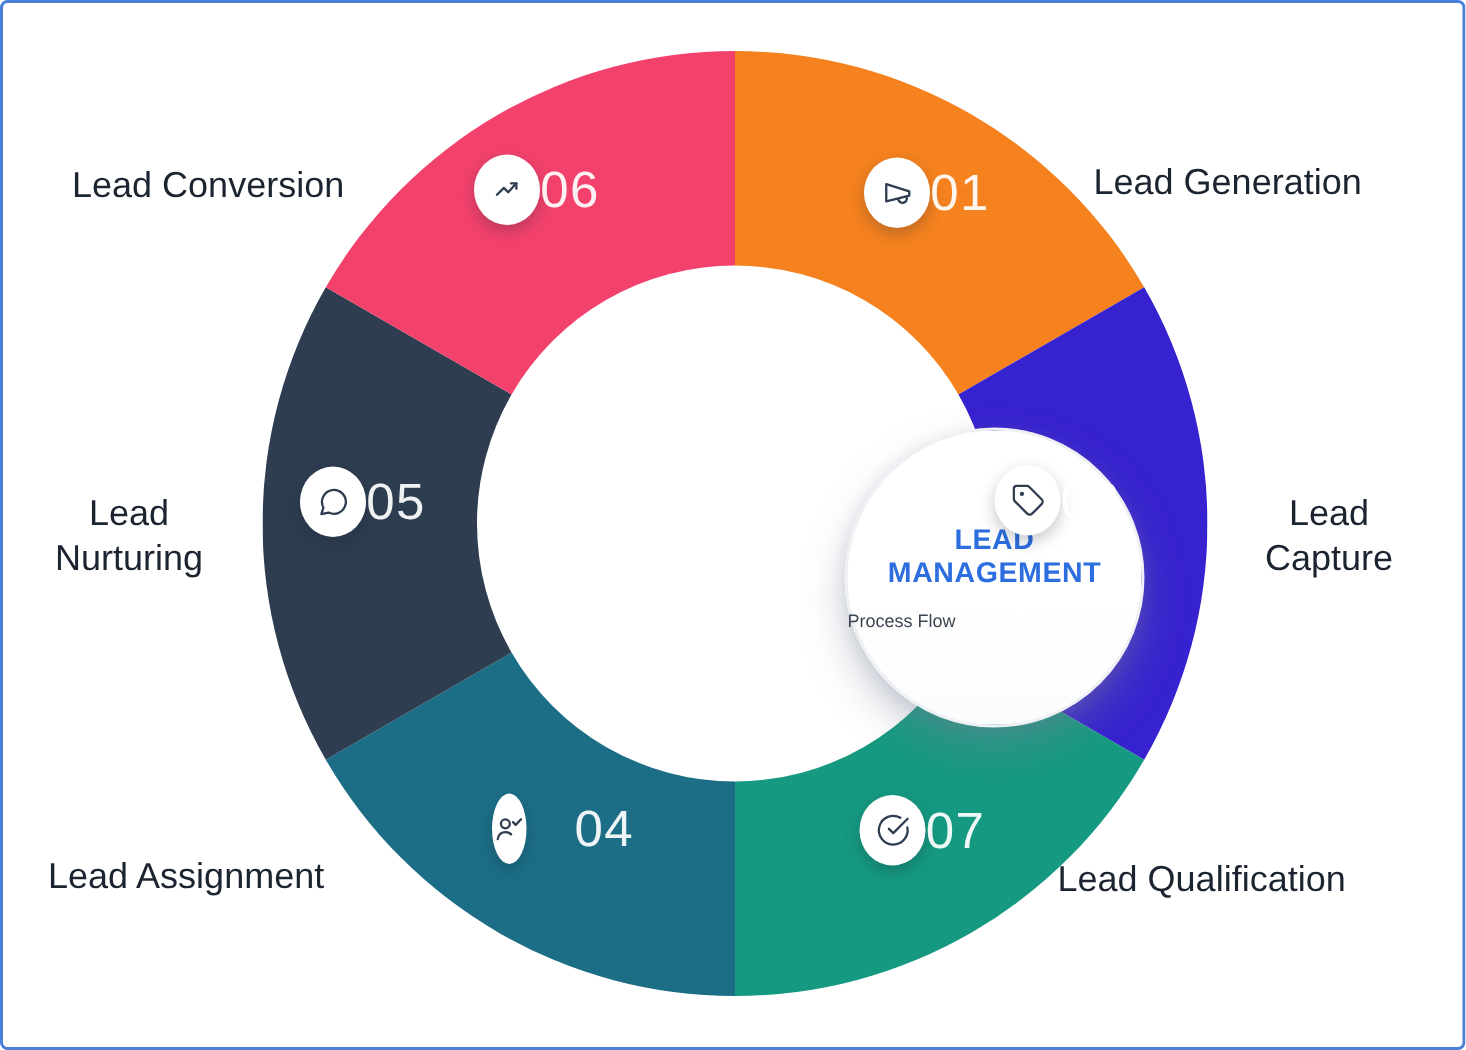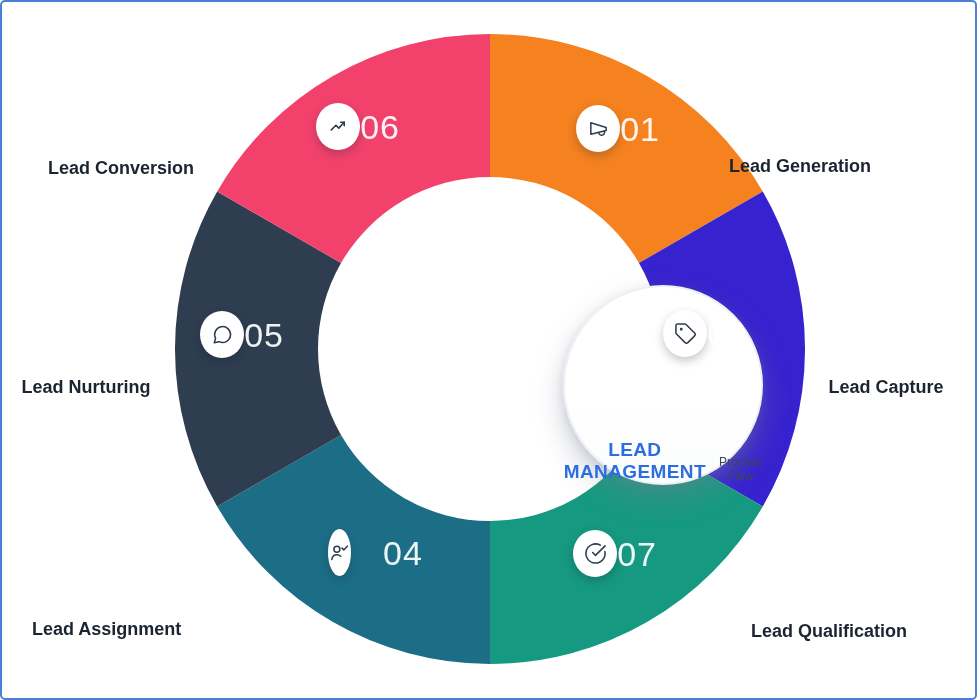--- a/index.html
+++ b/index.html
@@ -7,37 +7,37 @@
     position:relative;width:977px;height:700px;box-sizing:border-box;
     background:#ffffff;border:2px solid var(--border,#4B80D8);border-radius:5px;overflow:hidden;
   }
   .ring-wrap{position:absolute;left:173px;top:32px;width:630px;height:630px;}
   svg.donut{position:absolute;left:0;top:0;width:630px;height:630px;display:block;}
   .center-card{
     position:absolute;left:388px;top:251px;width:200px;height:200px;border-radius:50%;
     background:linear-gradient(180deg,#ffffff 60%,#fbfcfd);
     border:2px solid #eef0f3;
     box-shadow:0 14px 28px rgba(120,130,150,.38),0 3px 10px rgba(120,130,150,.20);
-    display:flex;flex-direction:row;align-items:flex-end;justify-content:center;gap:13px;
+    display:flex;flex-direction:column;align-items:flex-start;justify-content:center;gap:13px;
     text-align:center;box-sizing:border-box;
   }
   .center-title{color:var(--centerTitle,#2D6EDF);font-size:19px;font-weight:700;letter-spacing:.4px;}
   .center-sub{color:var(--centerSub,#3C4652);font-size:12px;font-weight:400;}
   .seg-group{position:absolute;width:84px;display:flex;flex-direction:row;align-items:center;}
   .icon-circle{
     width:47px;height:47px;border-radius:50%;background:#ffffff;
     box-shadow:0 4px 10px rgba(20,30,45,.25);
     display:flex;align-items:center;justify-content:center;
   }
   .icon-circle svg{display:block;}
   .seg-number{margin-top:3px;font-size:34px;font-weight:400;color:rgba(255,255,255,.93);letter-spacing:1px;line-height:1.1;}
-  .label{position:absolute;font-size:18px;font-weight:700;color:var(--labelColor,#1B2430);line-height:1.24;white-space:pre-line;margin-top:48px;}
+  .label{position:absolute;font-size:24px;font-weight:400;color:var(--labelColor,#1B2430);line-height:1.24;white-space:pre-line;}
   .l1{left:727px;top:105px;}
   .l2{left:816px;top:326px;width:136px;text-align:center;}
-  .l3{left:749px;top:570px;}
+  .l3{left:703px;top:570px;}
   .l4{left:30px;top:568px;}
   .l5{left:16px;top:326px;width:136px;text-align:center;}
   .l6{left:46px;top:107px;}
   .g1{left:574px;top:103px;}
   .g2{left:661px;top:308px;}
   .g3{left:571px;top:528px;}
   .g4{left:326px;top:527px;gap:32px;}
   .g5{left:198px;top:309px;}
   .g6{left:314px;top:101px;}
 </style>

